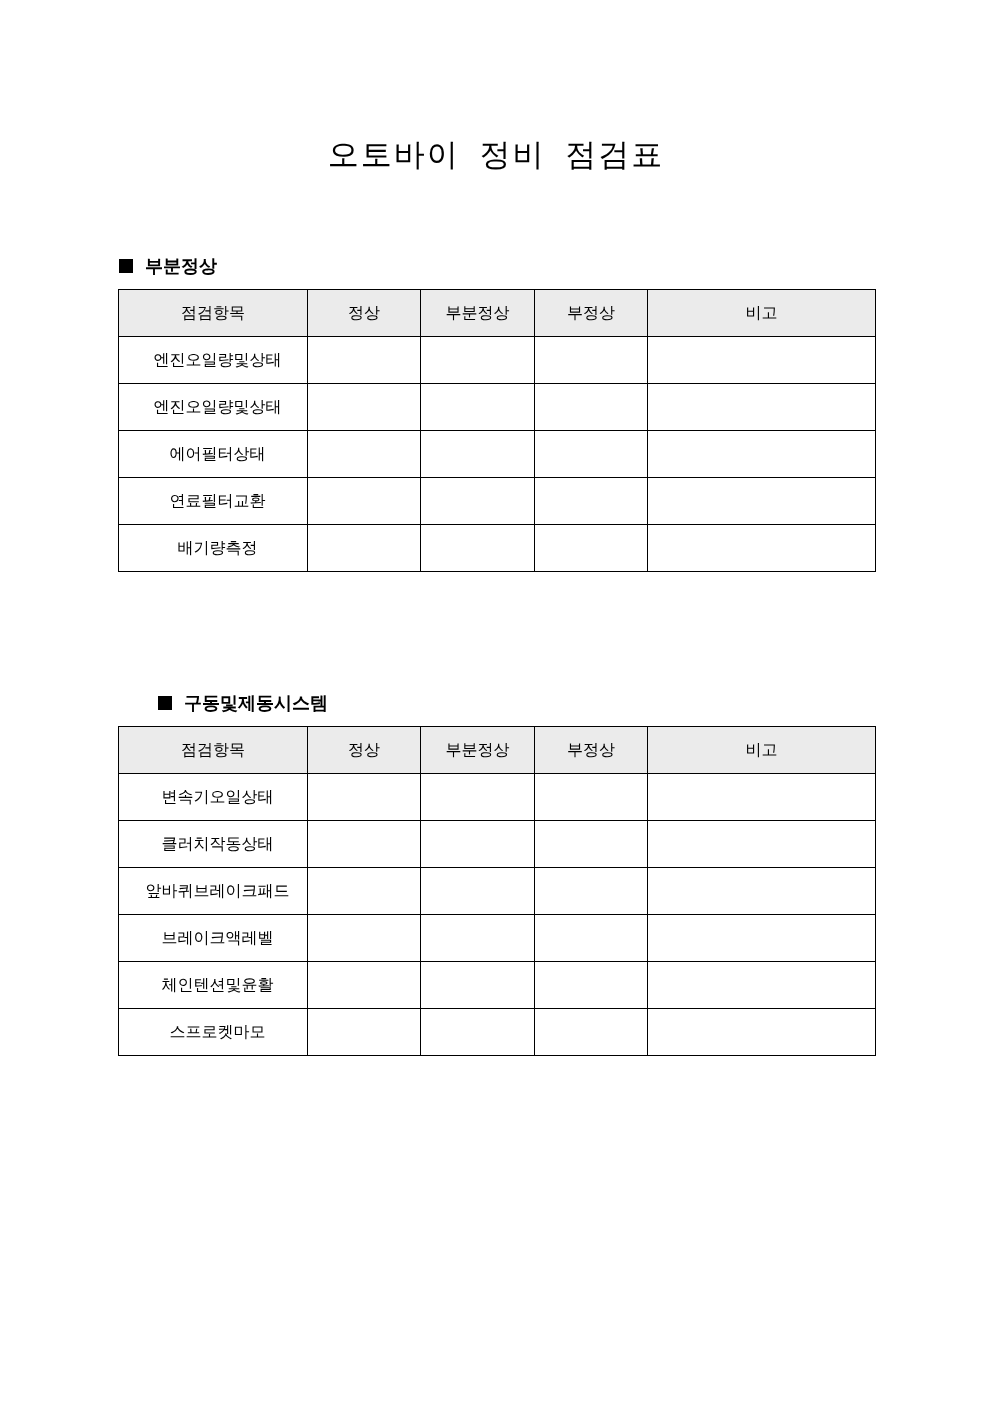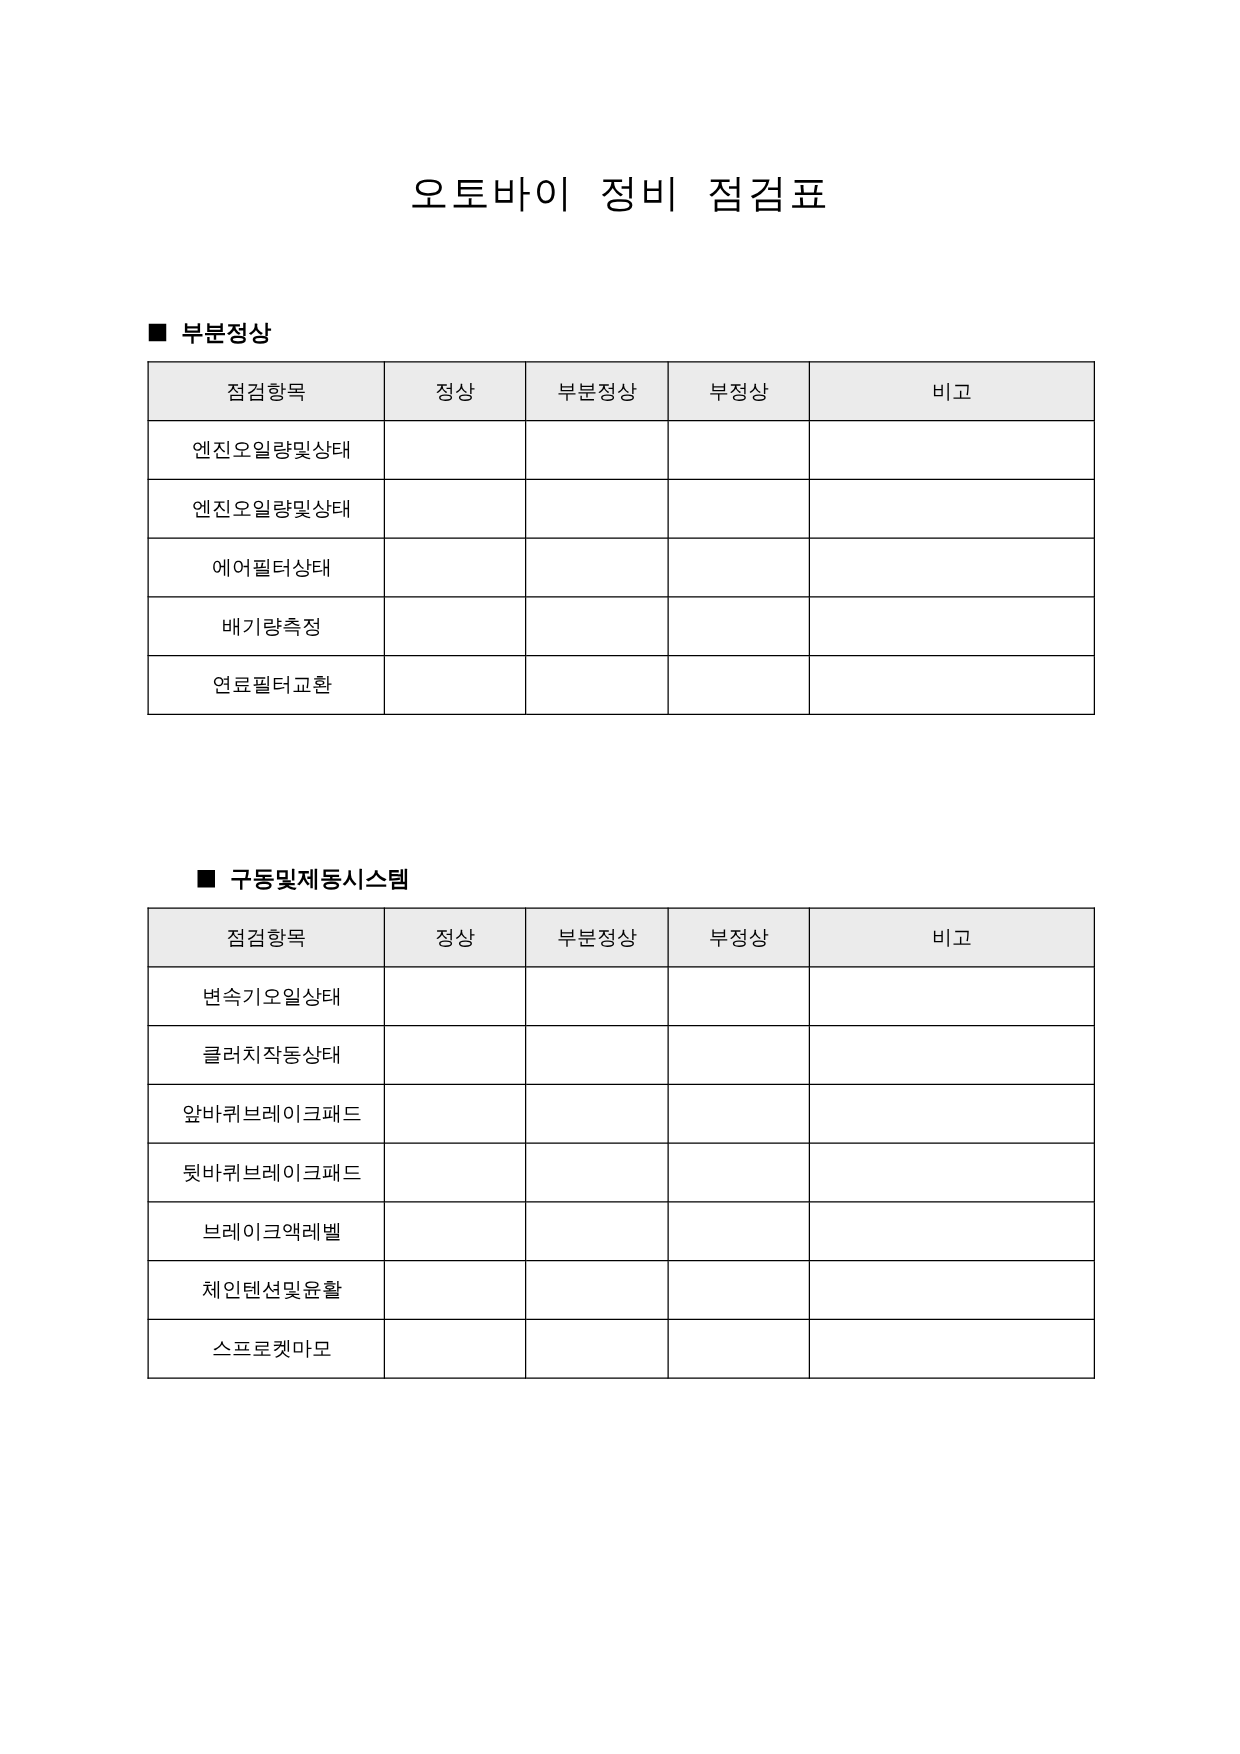--- a/index.html
+++ b/index.html
@@ -74,28 +74,28 @@
       <td></td>
     </tr>
     <tr>
       <td class="item">에어필터상태</td>
       <td></td>
       <td></td>
       <td></td>
       <td></td>
     </tr>
     <tr>
-      <td class="item">배기량측정</td>
+      <td class="item">연료필터교환</td>
       <td></td>
       <td></td>
       <td></td>
       <td></td>
     </tr>
     <tr>
-      <td class="item">연료필터교환</td>
+      <td class="item">배기량측정</td>
       <td></td>
       <td></td>
       <td></td>
       <td></td>
     </tr>
   </tbody>
 </table>
 
 <div class="section-heading" style="top:691px;padding-left:39px;">
   <span class="square"></span>
@@ -135,27 +135,20 @@
       <td></td>
     </tr>
     <tr>
       <td class="item">앞바퀴브레이크패드</td>
       <td></td>
       <td></td>
       <td></td>
       <td></td>
     </tr>
     <tr>
-      <td class="item">뒷바퀴브레이크패드</td>
-      <td></td>
-      <td></td>
-      <td></td>
-      <td></td>
-    </tr>
-    <tr>
       <td class="item">브레이크액레벨</td>
       <td></td>
       <td></td>
       <td></td>
       <td></td>
     </tr>
     <tr>
       <td class="item">체인텐션및윤활</td>
       <td></td>
       <td></td>

